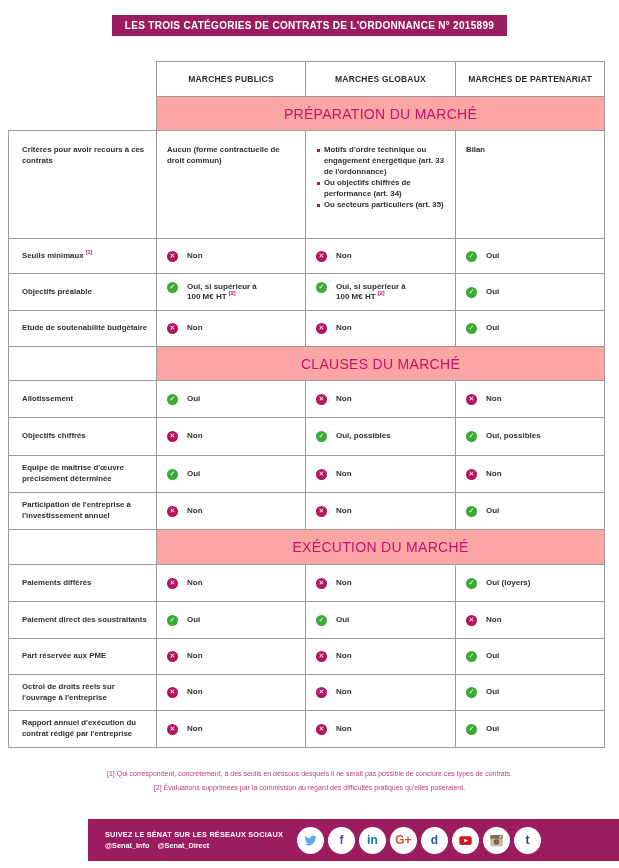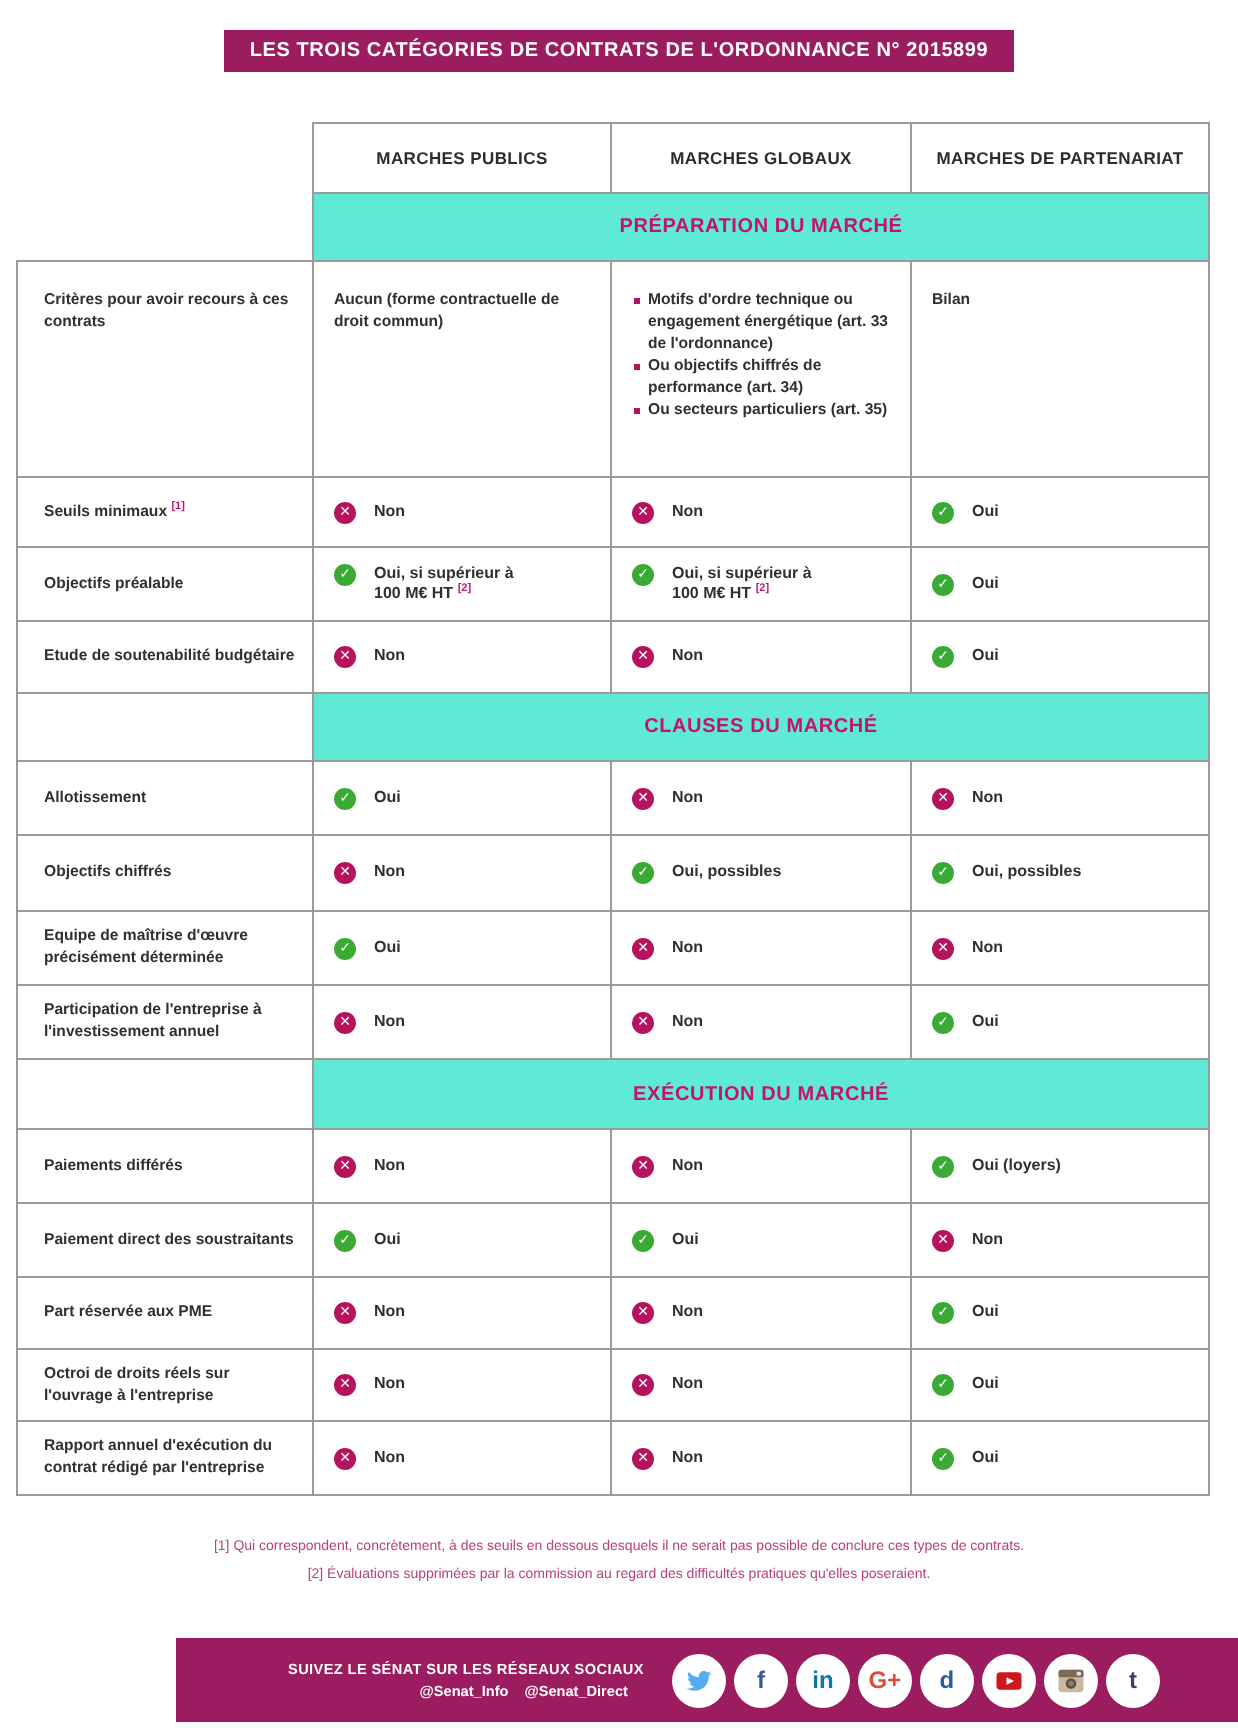--- a/index.html
+++ b/index.html
@@ -11,21 +11,21 @@
   .banner-wrap { text-align:center; padding-top:15px; }
   .title-banner { display:inline-block; background:#9c1c60; color:#fff; font-size:10px;
     font-weight:bold; letter-spacing:.3px; padding:5px 13px 5px 13px;text-align:right; }
 
   
   table.grid { border-collapse:collapse; table-layout:fixed; width:596px; margin:25px 0 0 8px; }
   col.c1{width:148px;} col.c2{width:149px;} col.c3{width:150px;} col.c4{width:149px;}
   td,th { border:1px solid #9b9b9b; vertical-align:middle; }
   th { font-size:8.5px; font-weight:bold; text-align:center; letter-spacing:.2px; color:#2f2b2c; }
   td.noborder { border:none; }
-  td.band { background:#5eead4; color:#c3136b; font-size:10px; font-weight:bold;
+  td.band { background:#fca5a5; color:#c3136b; font-size:14px; font-weight:normal;
     text-align:center; letter-spacing:.3px; }
   td.lbl { font-size:7.8px; font-weight:bold; padding:4px 8px 4px 13px; line-height:1.35; }
   td.val { font-size:8px; font-weight:bold; padding:4px 4px 4px 10px; }
   td.top { vertical-align:top; padding-top:14px; }
   .cellflex { display:flex; align-items:flex-start; }
   .ic { flex:0 0 auto; width:11px; height:11px; border-radius:50%; color:#fff;
     font-family:"DejaVu Sans",sans-serif; font-size:7px; line-height:11px; text-align:center;
     font-weight:bold; margin-top:0; }
   .ic.yes { background:#3aaa35; }
   .ic.no  { background:#b5135e; }
@@ -39,21 +39,21 @@
   ul.bullets li::before { content:""; position:absolute; left:1px; top:4px; width:3px; height:3px;
     background:#b5135e; }
 
   
   .footnotes { text-align:center; margin-top:19px; }
   .footnotes div { color:#b8407c; font-size:7px; line-height:14px; }
 
   
   .footer { position:absolute; left:88px; right:0; top:819px; height:42px; background:#9c1c60;
     display:flex; align-items:center; }
-  .footer-text { margin-left:56px; color:#fff;text-align:right; }
+  .footer-text { margin-left:17px; color:#fff; }
   .footer-text .l1 { font-size:7.3px; font-weight:bold; letter-spacing:.2px; }
   .footer-text .l2 { font-size:7.3px; font-weight:bold; margin-top:2px; }
   .footer-text .l2 span { margin-right:8px; }
   .socials { display:flex; margin-left:14px; }
   .soc { width:27px; height:27px; border-radius:50%; background:#fff; margin-right:4px;
     display:flex; align-items:center; justify-content:center; font-weight:bold; cursor:pointer; }
   .soc .glyph { font-size:12px; line-height:1; }
   .g-facebook{color:#3b5998;} .g-linkedin{color:#0e76a8; font-size:10px;}
   .g-gplus{color:#dd4b39; font-size:10px;} .g-dailymotion{color:#2d5a9b;}
   .g-tumblr{color:#35465c;}

